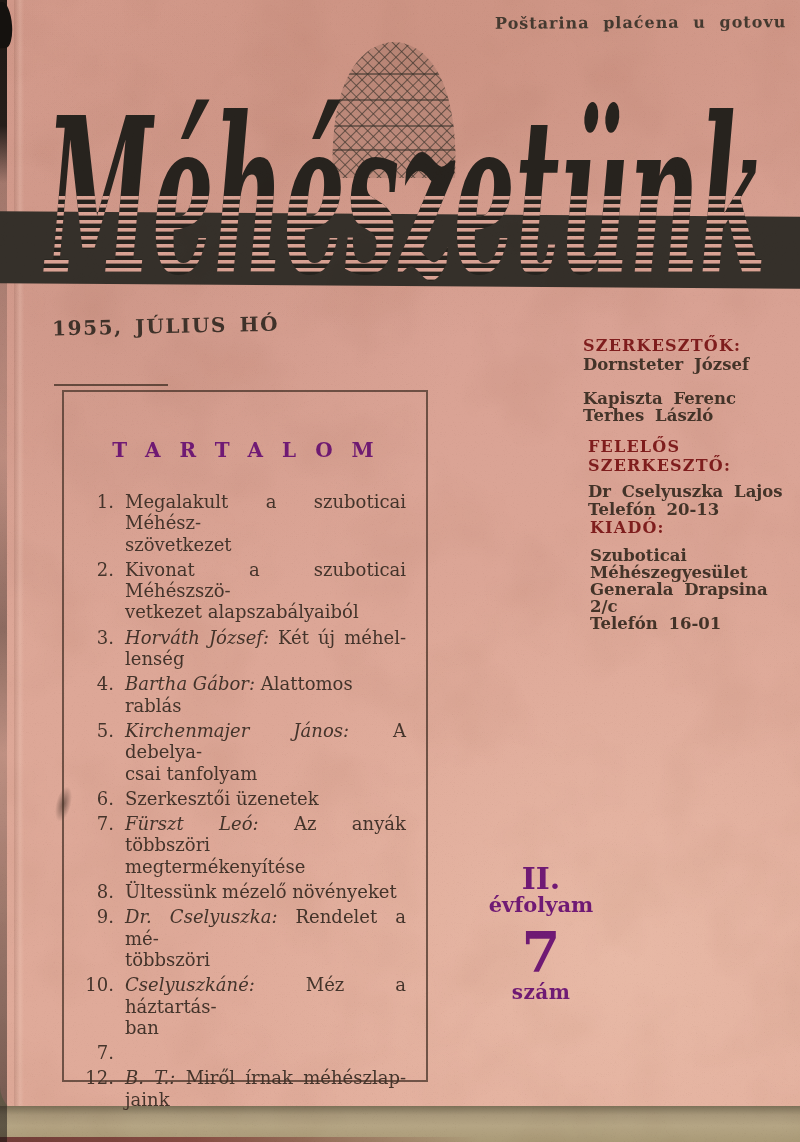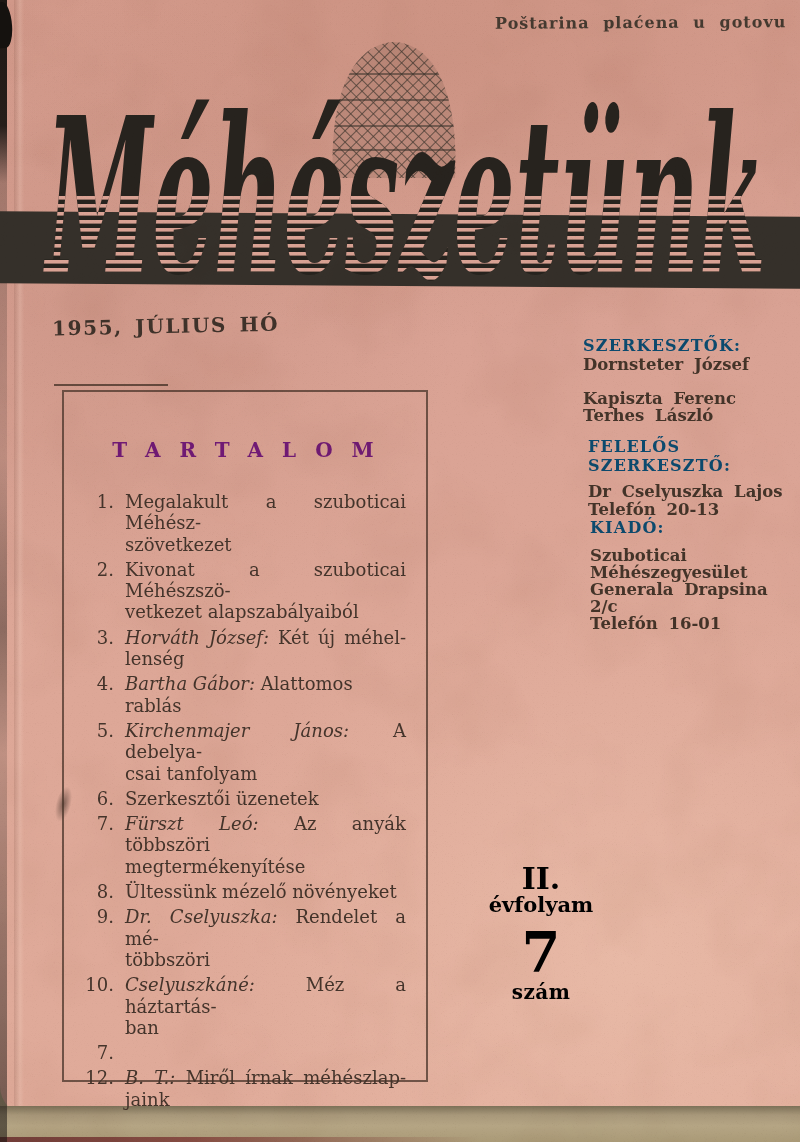--- a/index.html
+++ b/index.html
@@ -84,34 +84,34 @@
   }
   .toc-row{display:flex;margin-bottom:4px;}
   .toc-num{width:30px;text-align:right;margin-right:11px;flex:none;line-height:21.3px;}
   .toc-text{flex:1;}
   .toc-line{line-height:21.3px;}
   .toc-line.just{text-align:justify;text-align-last:justify;}
   .it{font-style:italic;}
   
   .rc{position:absolute;color:#443429;}
   .rc .hd{
-    font-size:16px;font-weight:bold;letter-spacing:1.2px;color:#0c4a6e;
+    font-size:16px;font-weight:bold;letter-spacing:1.2px;color:#7f1d1d;
     margin-bottom:2px;word-spacing:4px;
   }
   .rc .body{font-size:16.5px;font-weight:bold;line-height:16.5px;word-spacing:5px;}
   .rc .body div{margin-bottom:1px;}
   .editors{left:583px;top:336px;width:215px;}
   .editors .gap{height:16px;}
   .resp-ed{left:588px;top:437px;width:215px;}
   .resp-ed .body{margin-top:9px;}
   .publisher{left:590px;top:518px;width:215px;}
   .publisher .body{margin-top:11px;}
   
   .issue-block{position:absolute;left:484px;top:864px;width:114px;text-align:center;color:#2f2археo;}
-  .issue-block{color:#000000;}
+  .issue-block{color:#701a75;}
   .vol{font-size:30px;font-weight:bold;line-height:30px;}
   .vol-label{font-size:21px;font-weight:bold;line-height:22px;}
   .num{font-size:56px;font-weight:bold;line-height:56px;margin-top:8px;}
   .num-label{font-size:20px;font-weight:bold;line-height:20px;margin-top:2px;letter-spacing:.5px;}
   
   .grain{position:absolute;left:0;top:0;width:800px;height:1142px;pointer-events:none;mix-blend-mode:multiply;}
 </style>
 </head>
 <body>
 

